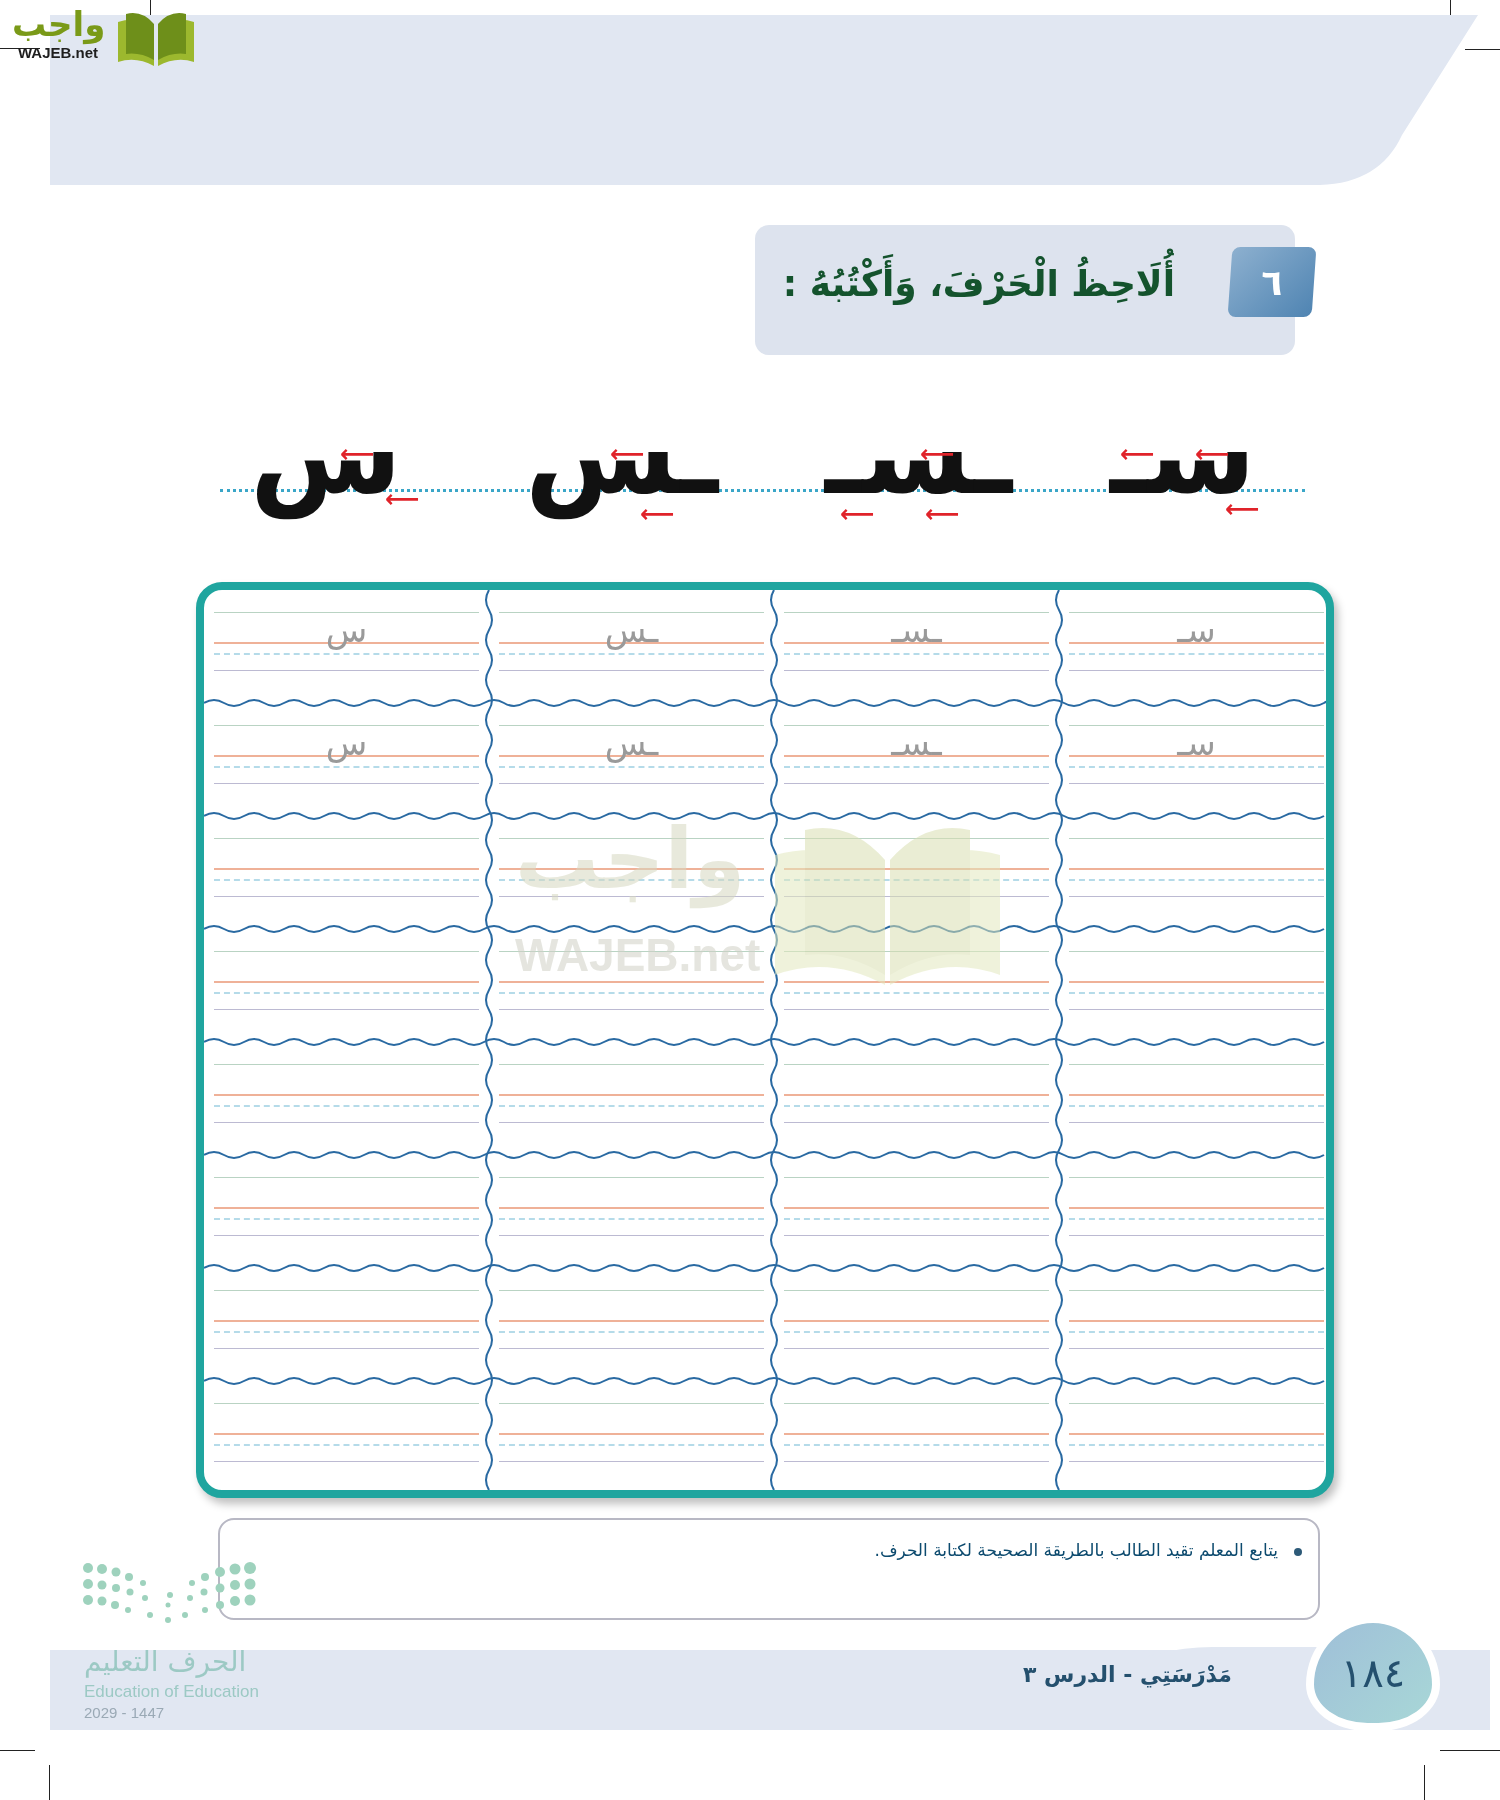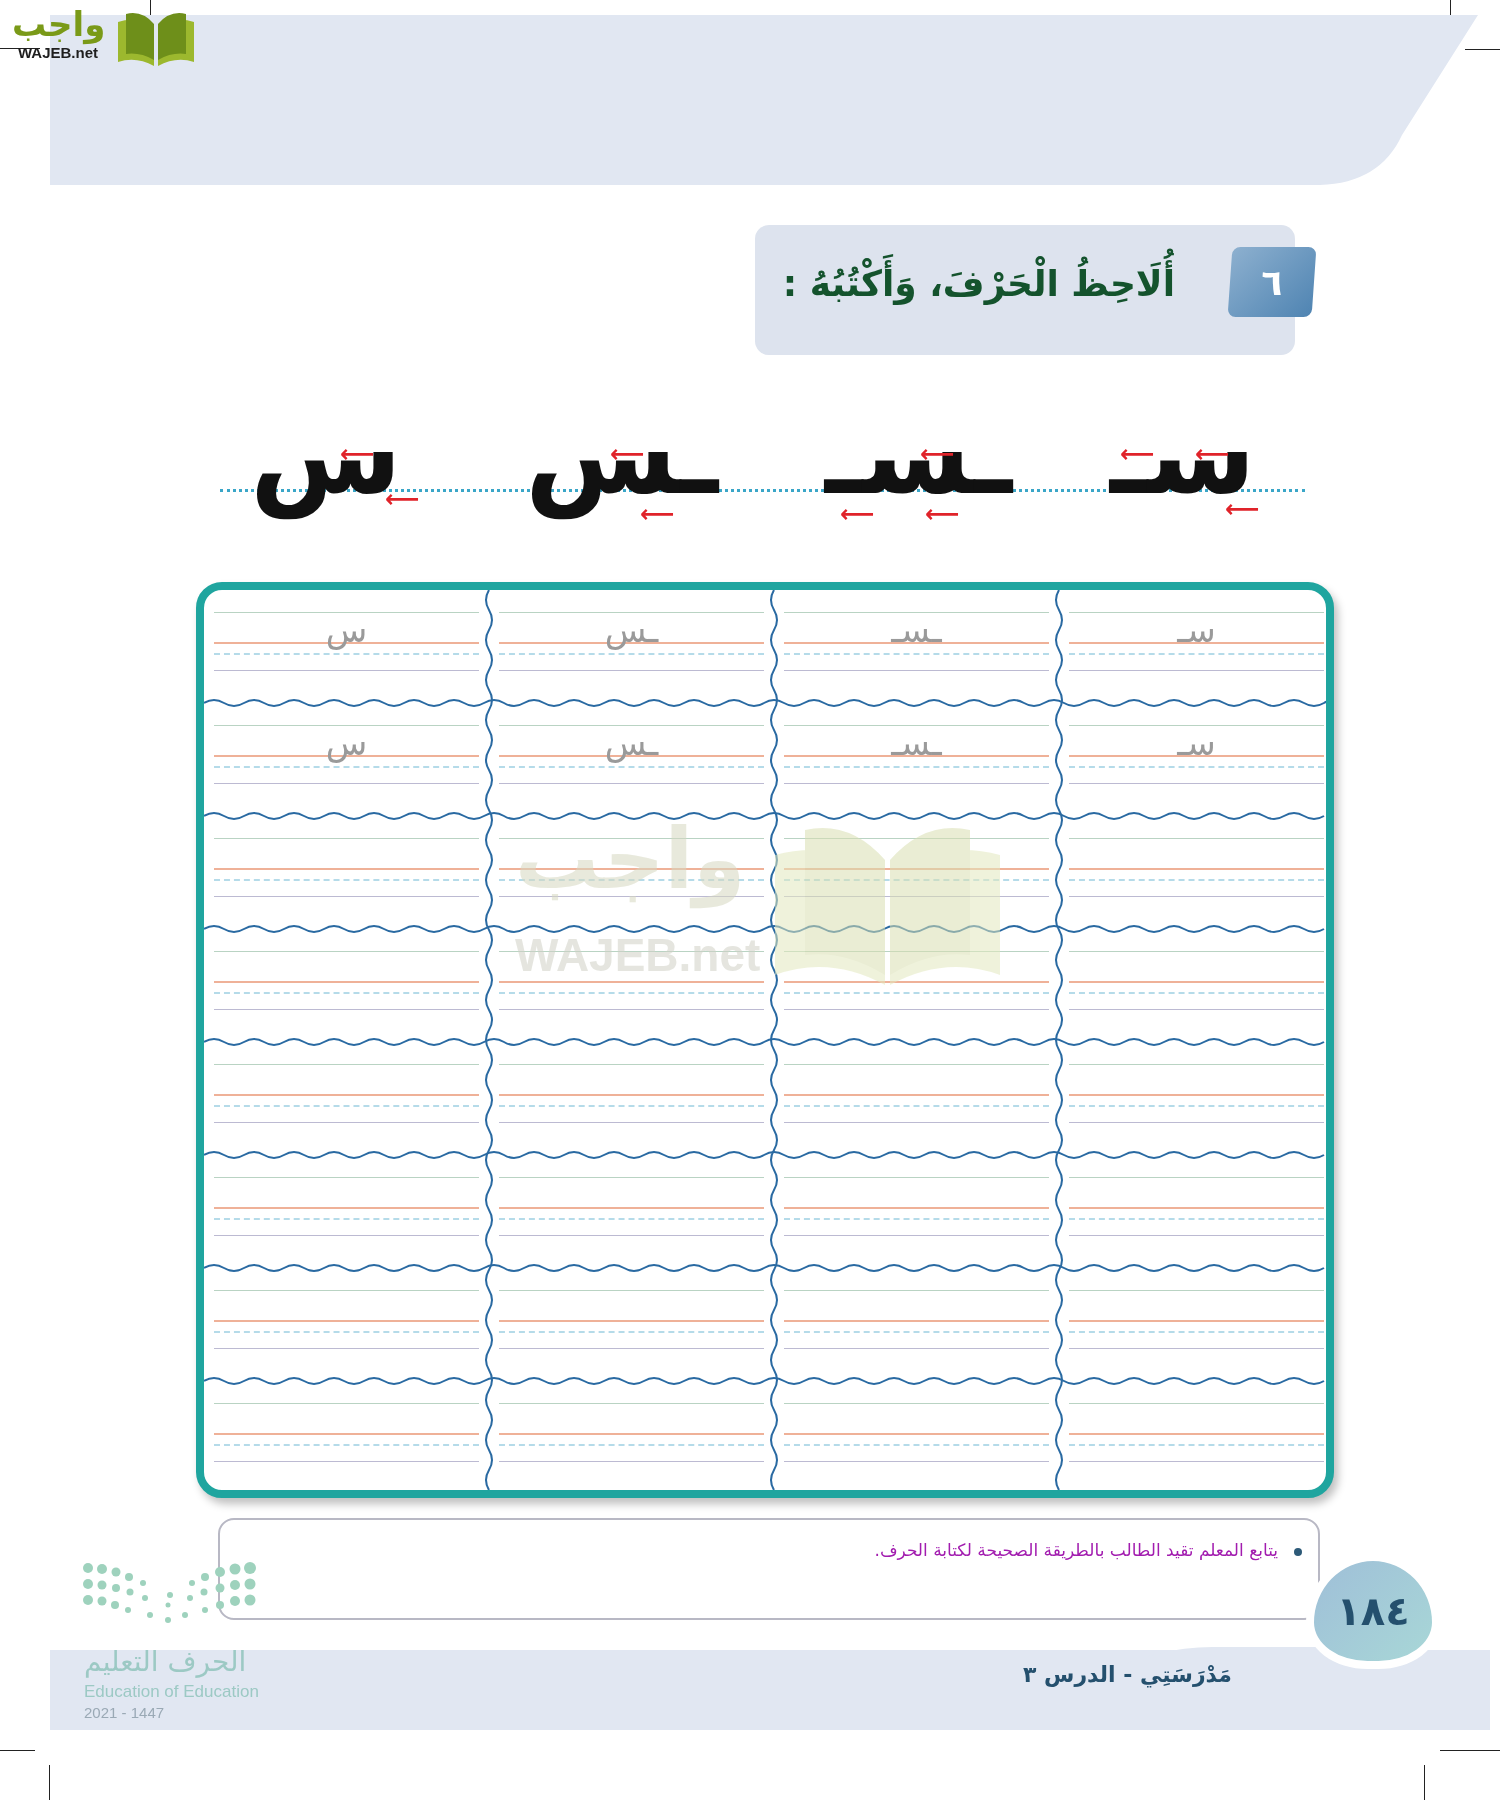--- a/index.html
+++ b/index.html
@@ -22,25 +22,25 @@
   .ln{position:absolute;left:10px;right:10px;height:0;}
   .l1{top:22px;border-top:1.5px solid #b9d3c3;}
   .l2{top:52px;border-top:2px solid #efb198;}
   .l3{top:63px;border-top:2px dashed #b5dbe9;}
   .l4{top:80px;border-top:1.5px solid #bcbad2;}
   .trace{position:absolute;left:0;right:0;top:20px;text-align:center;font-size:34px;color:#9a9a9a;direction:rtl;font-family:"DejaVu Sans",sans-serif;}
   .hwave{position:absolute;left:0;width:100%;height:12px;}
   .vwave{position:absolute;top:0;width:12px;height:100%;}
   #watermark{left:505px;top:810px;width:500px;height:180px;opacity:0.55;}
   #notes{left:218px;top:1518px;width:1098px;height:98px;border:2px solid #b8b8c4;border-radius:16px;background:#fff;}
-  .note{position:absolute;right:40px;font-size:17px;color:#a21caf;direction:rtl;font-family:"DejaVu Sans",sans-serif;white-space:nowrap;}
+  .note{position:absolute;right:40px;font-size:17px;color:#0c4a6e;direction:rtl;font-family:"DejaVu Sans",sans-serif;white-space:nowrap;}
   .note::after{content:"";position:absolute;right:-24px;top:8px;width:8px;height:8px;border-radius:50%;background:#2d5a78;}
   #footer-band{left:50px;top:1650px;width:1440px;height:80px;background:#e1e7f2;}
   #footer-title{position:absolute;left:1023px;top:1662px;font-size:22px;font-weight:bold;color:#24506e;direction:rtl;font-family:"DejaVu Sans",sans-serif;white-space:nowrap;}
-  #page-badge{left:1306px;top:1553px;width:118px;height:100px;background:linear-gradient(135deg,#9fbfd8,#a8d7d7);border:8px solid #fff;border-radius:50% 50% 46% 46% / 60% 60% 40% 40%;display:flex;align-items:center;justify-content:center;font-size:40px;font-weight:bold;color:#24506e;}
+  #page-badge{left:1306px;top:1615px;width:118px;height:100px;background:linear-gradient(135deg,#9fbfd8,#a8d7d7);border:8px solid #fff;border-radius:50% 50% 46% 46% / 60% 60% 40% 40%;display:flex;align-items:center;justify-content:center;font-size:40px;font-weight:normal;color:#24506e;}
   #moe-logo{left:80px;top:1560px;width:200px;height:170px;}
   .moe-ar{position:absolute;left:4px;top:85px;font-size:28px;color:#9cc9c4;font-family:"DejaVu Sans",sans-serif;}
   .moe-en{position:absolute;left:4px;top:122px;font-size:17px;color:#9cc9c4;font-family:"Liberation Sans",sans-serif;}
   .moe-yr{position:absolute;left:4px;top:144px;font-size:15px;color:#9aa9b5;font-family:"Liberation Sans",sans-serif;}
 </style>
 </head>
 <body>
 
 <div class="crop" style="left:150px;top:0;width:1px;height:38px;"></div>
 <div class="crop" style="left:0;top:48px;width:40px;height:1px;"></div>
@@ -394,14 +394,14 @@
         <circle cx="155" cy="41" r="5"></circle>
         <circle cx="140" cy="45" r="4"></circle>
         <circle cx="125" cy="50" r="3"></circle>
         <circle cx="105" cy="55" r="3"></circle>
       <circle cx="90" cy="35" r="3"></circle>
         <circle cx="88" cy="45" r="2.5"></circle>
     </g>
   </svg>
   <span class="moe-ar">الحرف التعليم</span>
   <span class="moe-en">Education of Education</span>
-  <span class="moe-yr">2021 - 1447</span>
+  <span class="moe-yr">2029 - 1447</span>
 </div>
 
 </body></html>

